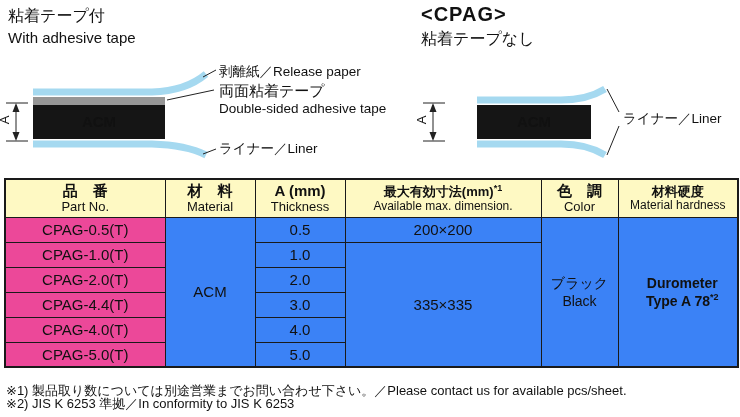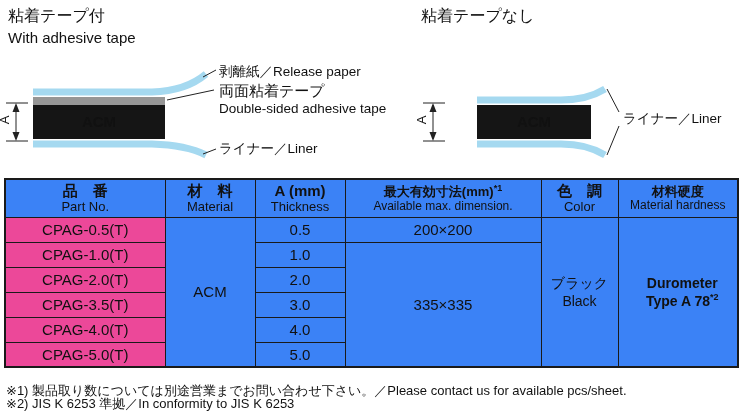--- a/index.html
+++ b/index.html
@@ -20,41 +20,42 @@
 
   table.spec {
     position:absolute; left:4px; top:178px;
     width:733px; border-collapse:collapse; table-layout:fixed;
     border:2px solid #1a1a1a;
   }
   .spec th, .spec td {
     border:1px solid #1a1a1a;
     text-align:center; vertical-align:middle; padding:0;
   }
-  .spec th { background:#3b82f6; height:38px; font-weight:normal; }
+  .spec th { background:#fef9c3; height:38px; font-weight:normal; }
   .spec td { height:25px; font-size:15px; background:#3b82f6; }
   td.part { background:#ec4899; font-size:15px; }
   .h-jp { font-size:15px; font-weight:bold; line-height:1.2; }
   .h-en { font-size:13px; line-height:1.15; }
   .h-jp.sm { font-size:13px; }
   .h-en.sm { font-size:12px; }
   td.colorcell { font-size:14px; line-height:1.3; }
   td.hardcell { font-size:14px; line-height:1.3; text-align:center; padding-left:9px;font-weight:bold; }
   sup { font-size:9px; }
   .note { position:absolute; left:6px; font-size:13px; white-space:nowrap; }
 </style>
 </head>
 <body>
 
 <div class="abs" style="left:8px; top:3px;">
   <div class="hdr-jp">粘着テープ付</div>
   <div class="hdr-en">With adhesive tape</div>
 </div>
 
 <div class="abs" style="left:421px; top:3px;">
+  <div class="hdr-title">&lt;CPAG&gt;</div>
   <div class="hdr-jp">粘着テープなし</div>
 </div>
 
 <svg style="left:0; top:60px;" width="412" height="114" viewBox="0 0 412 114">
 
   <g>
     <line x1="6" y1="43" x2="28" y2="43" stroke="#222" stroke-width="1"></line>
     <line x1="6" y1="81" x2="28" y2="81" stroke="#222" stroke-width="1"></line>
     <line x1="16" y1="45" x2="16" y2="79" stroke="#222" stroke-width="1"></line>
     <polygon points="16,43 12.5,52 19.5,52" fill="#222"></polygon>
@@ -159,21 +160,21 @@
     <tr>
       <td class="part">CPAG-1.0(T)</td>
       <td>1.0</td>
       <td rowspan="5">335×335</td>
     </tr>
     <tr>
       <td class="part">CPAG-2.0(T)</td>
       <td>2.0</td>
     </tr>
     <tr>
-      <td class="part">CPAG-3.5(T)</td>
+      <td class="part">CPAG-4.4(T)</td>
       <td>3.0</td>
     </tr>
     <tr>
       <td class="part">CPAG-4.0(T)</td>
       <td>4.0</td>
     </tr>
     <tr>
       <td class="part">CPAG-5.0(T)</td>
       <td>5.0</td>
     </tr>

